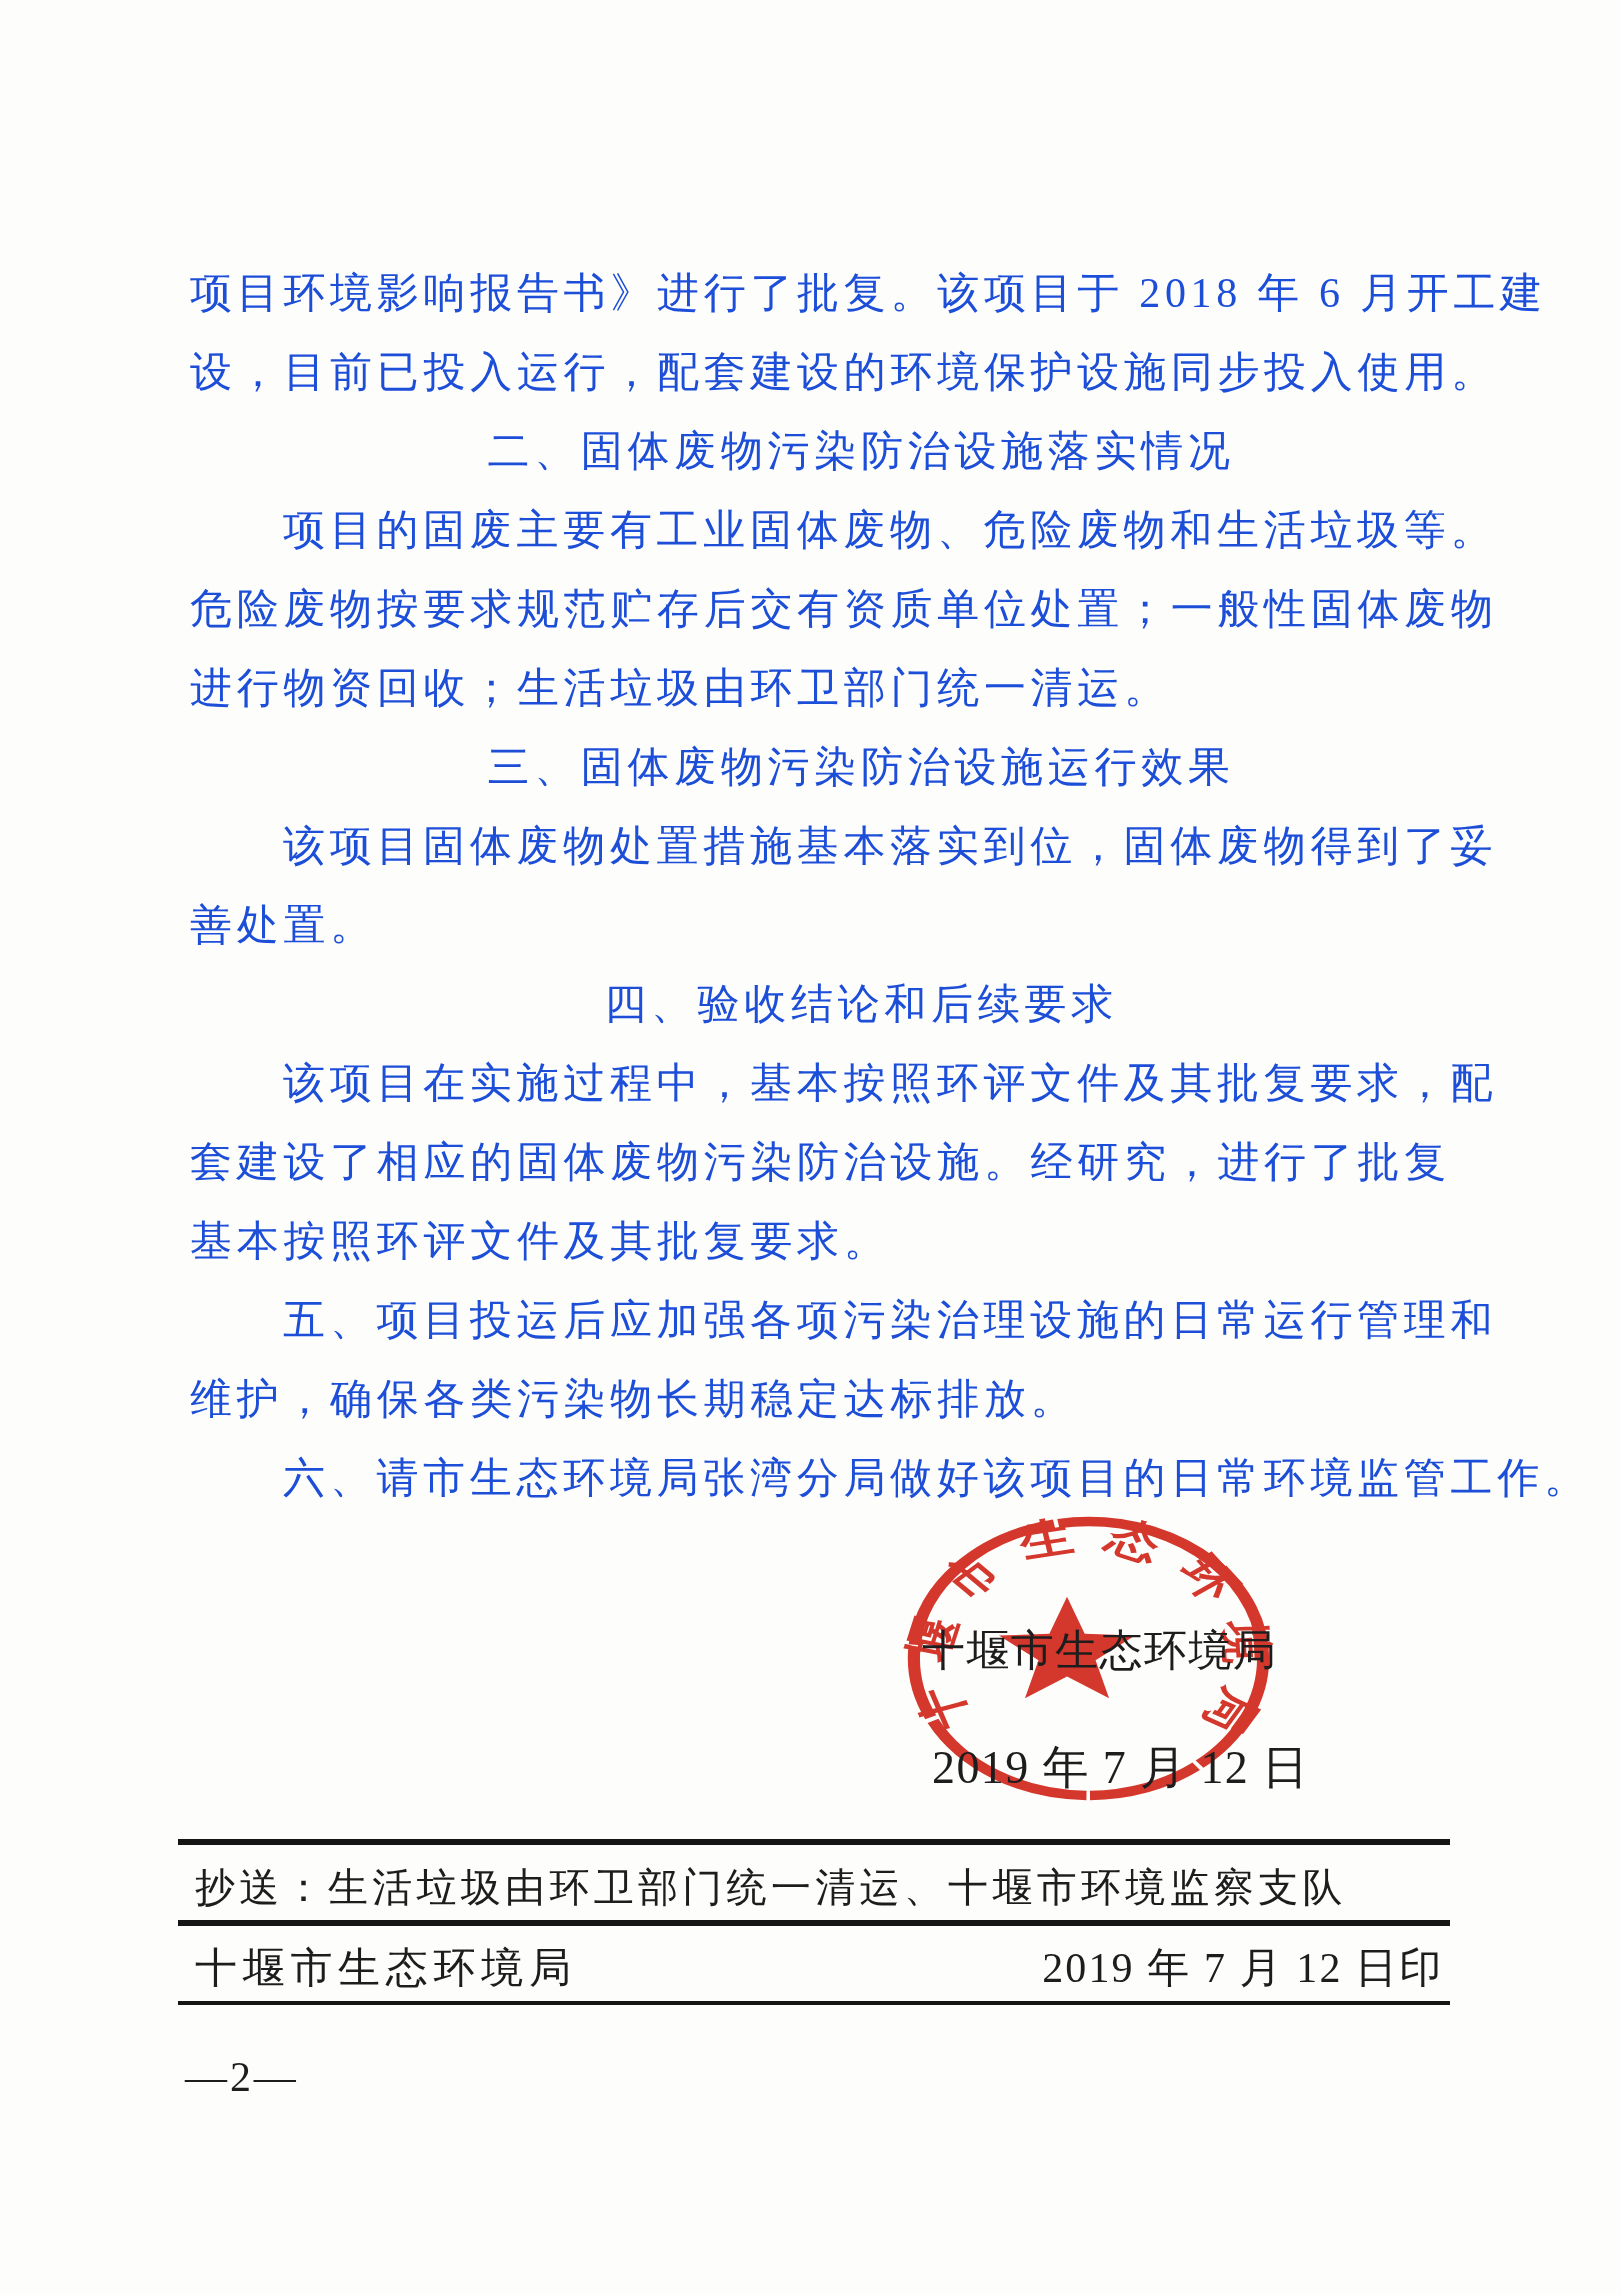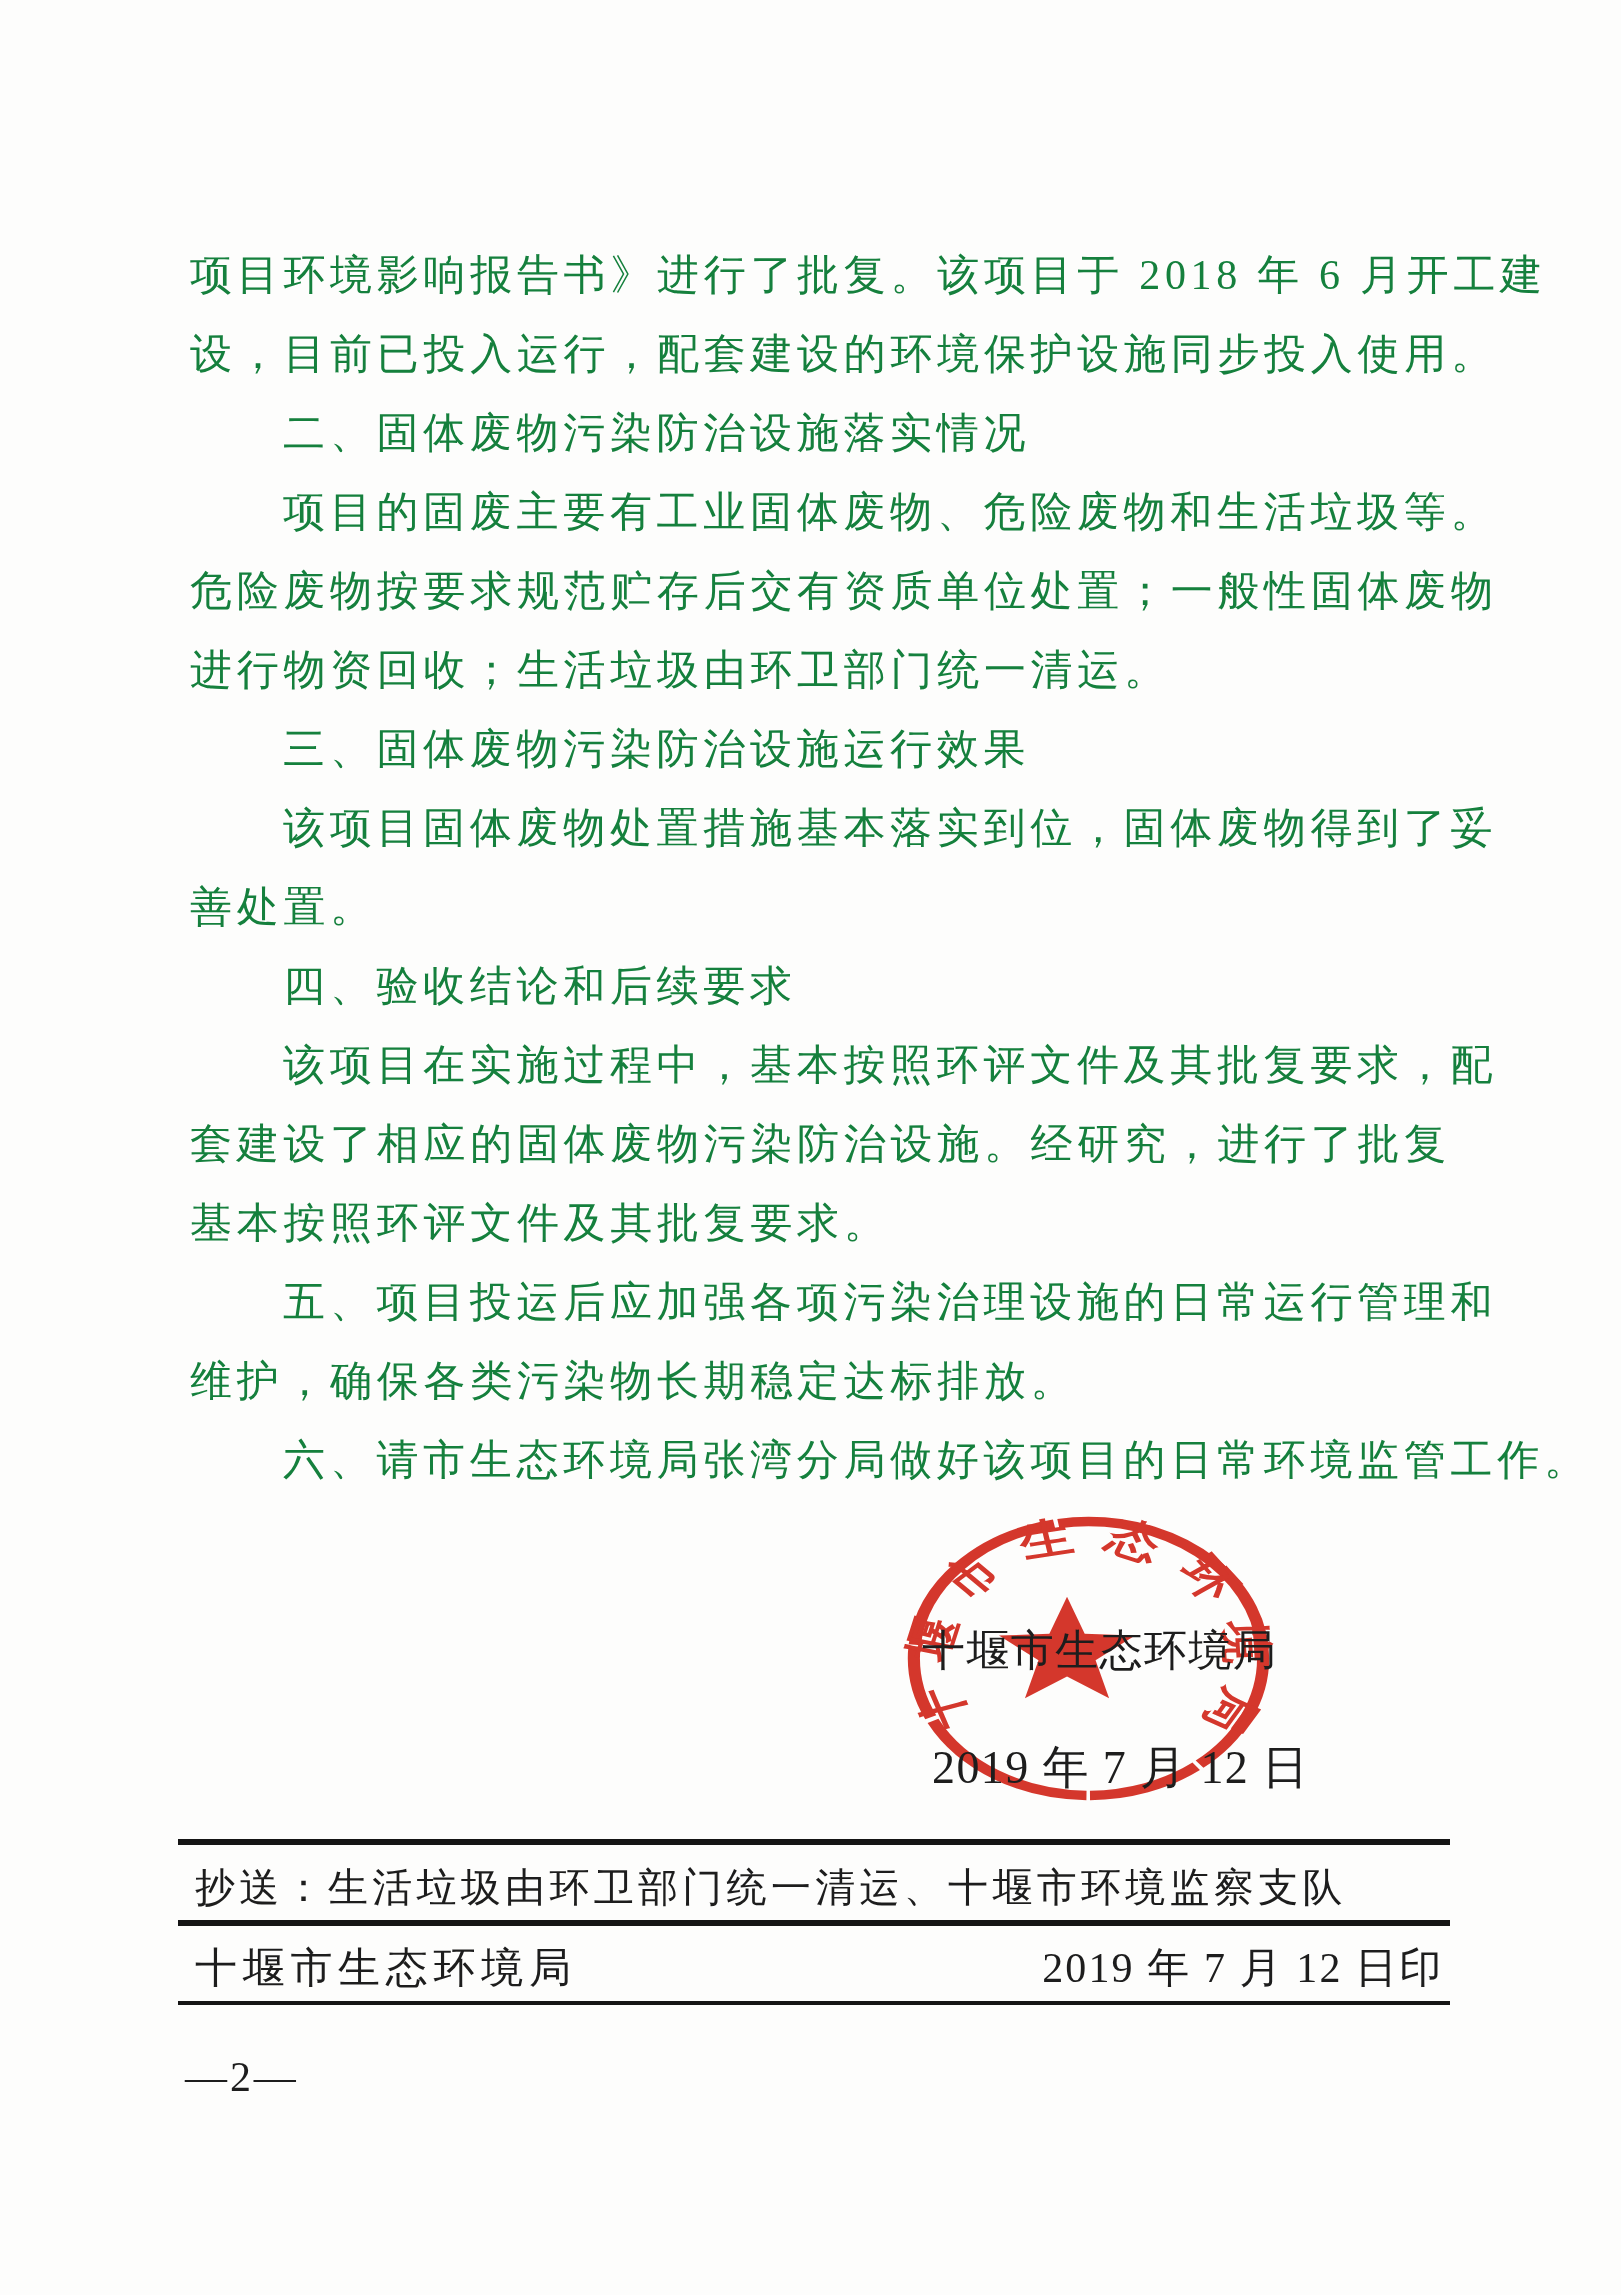--- a/index.html
+++ b/index.html
@@ -7,28 +7,28 @@
     position:relative;
     width:1622px;height:2295px;
     background:#fdfdfc;
     overflow:hidden;
     font-family:"Liberation Serif","DejaVu Serif",serif;
     color:#1d1d1d;
   }
   
   .body-text{
     position:absolute;
-    left:190px;top:236px;width:1249px;
+    left:190px;top:254px;width:1249px;
     font-size:42px;
     line-height:79px;
     letter-spacing:4.7px;
-    color:#15803d;
+    color:#1d4ed8;
   }
   .body-text .line{height:79px;white-space:nowrap;}
-  .body-text .line.indent{text-indent:93px;}
+  .body-text .line.indent{text-indent:93px;text-align:center;}
   
   .sig-org{
     position:absolute;left:922px;top:1622px;
     font-size:43px;letter-spacing:1.4px;white-space:nowrap;
     z-index:3;
   }
   .sig-date{
     position:absolute;left:932px;top:1701px;
     font-size:46px;letter-spacing:1.4px;white-space:nowrap;
     z-index:3;

